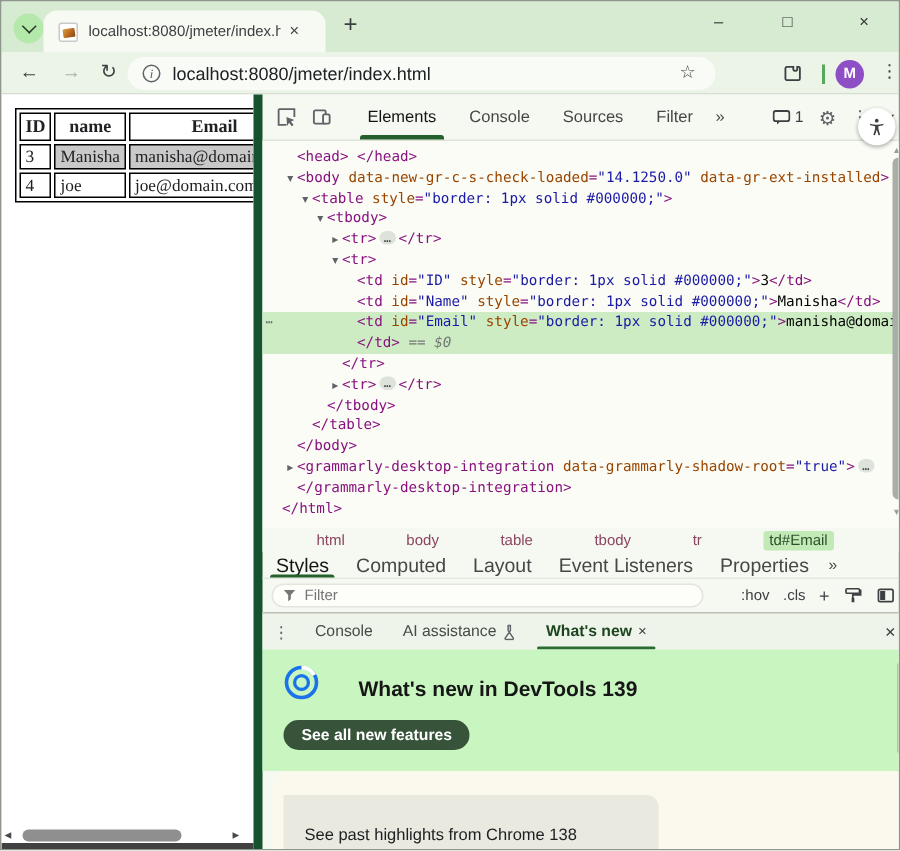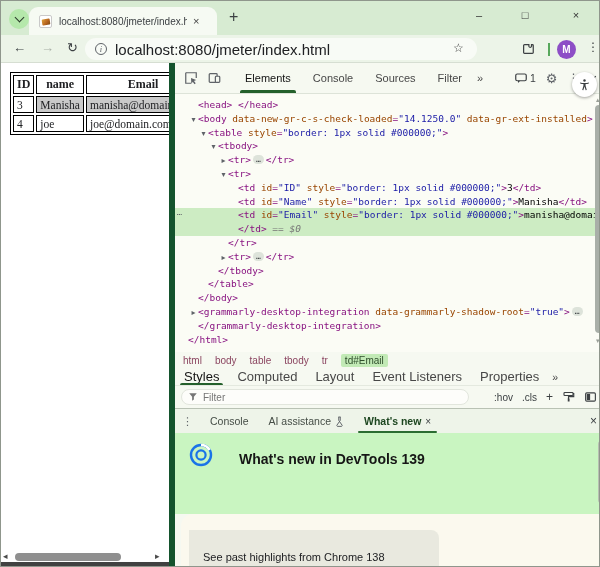--- a/index.html
+++ b/index.html
@@ -26,21 +26,21 @@
   .newtab { position:absolute; left:228px; top:7px; font-size:16px; color:#3c4043; }
   .wctl { position:absolute; top:8px; font-size:11px; color:#333; width:30px; text-align:center; }
   
   .navbar { position:absolute; left:0; top:34px; width:600px; height:28px; background:#ecf4e8;
     border-bottom:1px solid #d6ded2; }
   .navico { position:absolute; top:5px; font-size:13px; color:#3c4043; }
   .urlpill { position:absolute; left:84px; top:3px; width:392px; height:22px; border-radius:11px;
     background:#f8fbf6; display:flex; align-items:center; }
   .info-i { width:12px; height:12px; border:1px solid #5f6368; border-radius:50%; color:#5f6368;
     font-size:8.5px; line-height:10px; text-align:center; margin:0 8px 0 10px; font-family:"Liberation Serif",serif; font-style:italic; }
-  .urltext { font-size:15px; color:#202124; }
+  .urltext { font-size:12px; color:#202124; }
   .star { position:absolute; left:452px; top:6px; font-size:12px; color:#444; }
   .ext-ic { position:absolute; left:520px; top:7px; }
   .accent-sep { position:absolute; left:547px; top:8px; width:2px; height:13px; background:#57a85c; }
   .avatar { position:absolute; left:556px; top:5px; width:19px; height:19px; border-radius:50%;
     background:#8d4ec6; color:#fff; font-size:10px; font-weight:bold; text-align:center; line-height:19px; }
   .menu3 { position:absolute; left:586px; top:5px; font-size:12px; color:#3c4043; }
   
   .page { position:absolute; left:0; top:62px; width:168px; height:505px; background:#fff; overflow:hidden; }
   .page table { border:1px solid #000; border-spacing:2px; margin:9px 0 0 9px;
     font-family:"Liberation Serif", serif; font-size:11.5px; table-layout:fixed; }
@@ -82,21 +82,21 @@
     margin:0 2px; font-size:8px; line-height:9px; vertical-align:1px; }
   .gutter-dots { position:absolute; left:2px; top:0; color:#5f6368; font-size:8px; letter-spacing:-1px; }
   .a11y-btn { position:absolute; left:397px; top:9px; width:25px; height:25px; border-radius:50%;
     background:#fff; box-shadow:0 1px 3px rgba(0,0,0,.35); display:flex; align-items:center; justify-content:center; }
   .vsb-up { position:absolute; left:421px; top:33px; font-size:7px; color:#9a9f97; }
   .vsb-thumb { position:absolute; left:420px; top:42px; width:8px; height:228px; background:#a9afa8; border-radius:4px; }
   .vsb-down { position:absolute; left:421px; top:274px; font-size:7px; color:#9a9f97; }
   
   .crumbs { position:absolute; left:0; top:289px; width:432px; height:16px; background:#f6f9f1;
     display:flex; align-items:center; gap:13px; padding-left:8px; font-size:10px; }
-  .crumb { color:#8b4560; }
+  .crumb { color:#8b4560;margin-left:28px; }
   .crumb.active { background:#c2eab6; color:#2f4e2c; padding:1px 4px; border-radius:2px; }
   
   .styles-tabs { position:absolute; left:0; top:305px; width:432px; height:18px; display:flex; align-items:center;
     gap:0; border-bottom:1px solid #e4e9df; }
   .stab { padding:0 9px; font-size:13px; color:#474747; height:100%; display:flex; align-items:center; position:relative; }
   .stab.active { color:#141414; }
   .stab.active::after { content:""; position:absolute; left:5px; right:5px; bottom:0; height:2.5px; background:#24602b; border-radius:2px 2px 0 0; }
   .smore { font-size:10.5px; color:#474747; padding-left:4px; }
   
   .filter-row { position:absolute; left:0; top:323px; width:432px; height:22px; display:flex; align-items:center; }
@@ -331,20 +331,21 @@
 
     <div class="wn-banner">
       <div class="wn-head">
         <svg class="svgi" width="24" height="24" viewBox="0 0 24 24">
           <circle cx="12" cy="12" r="10" fill="none" stroke="#1a73e8" stroke-width="2.4"></circle>
           <circle cx="12" cy="12" r="4.6" fill="none" stroke="#1a73e8" stroke-width="2.2"></circle>
           <path d="M12 2 a10 10 0 0 1 8.6 5" fill="none" stroke="#fff" stroke-width="2.6"></path>
         </svg>
         <div class="wn-title">What's new in DevTools 139</div>
       </div>
+      <button class="wn-btn">See all new features</button>
       <div class="wn-scroll"></div>
     </div>
 
     <div class="wn-cards">
       <div class="card">
         <div class="cardtext">See past highlights from Chrome 138</div>
       </div>
     </div>
   </div>
 </div>

